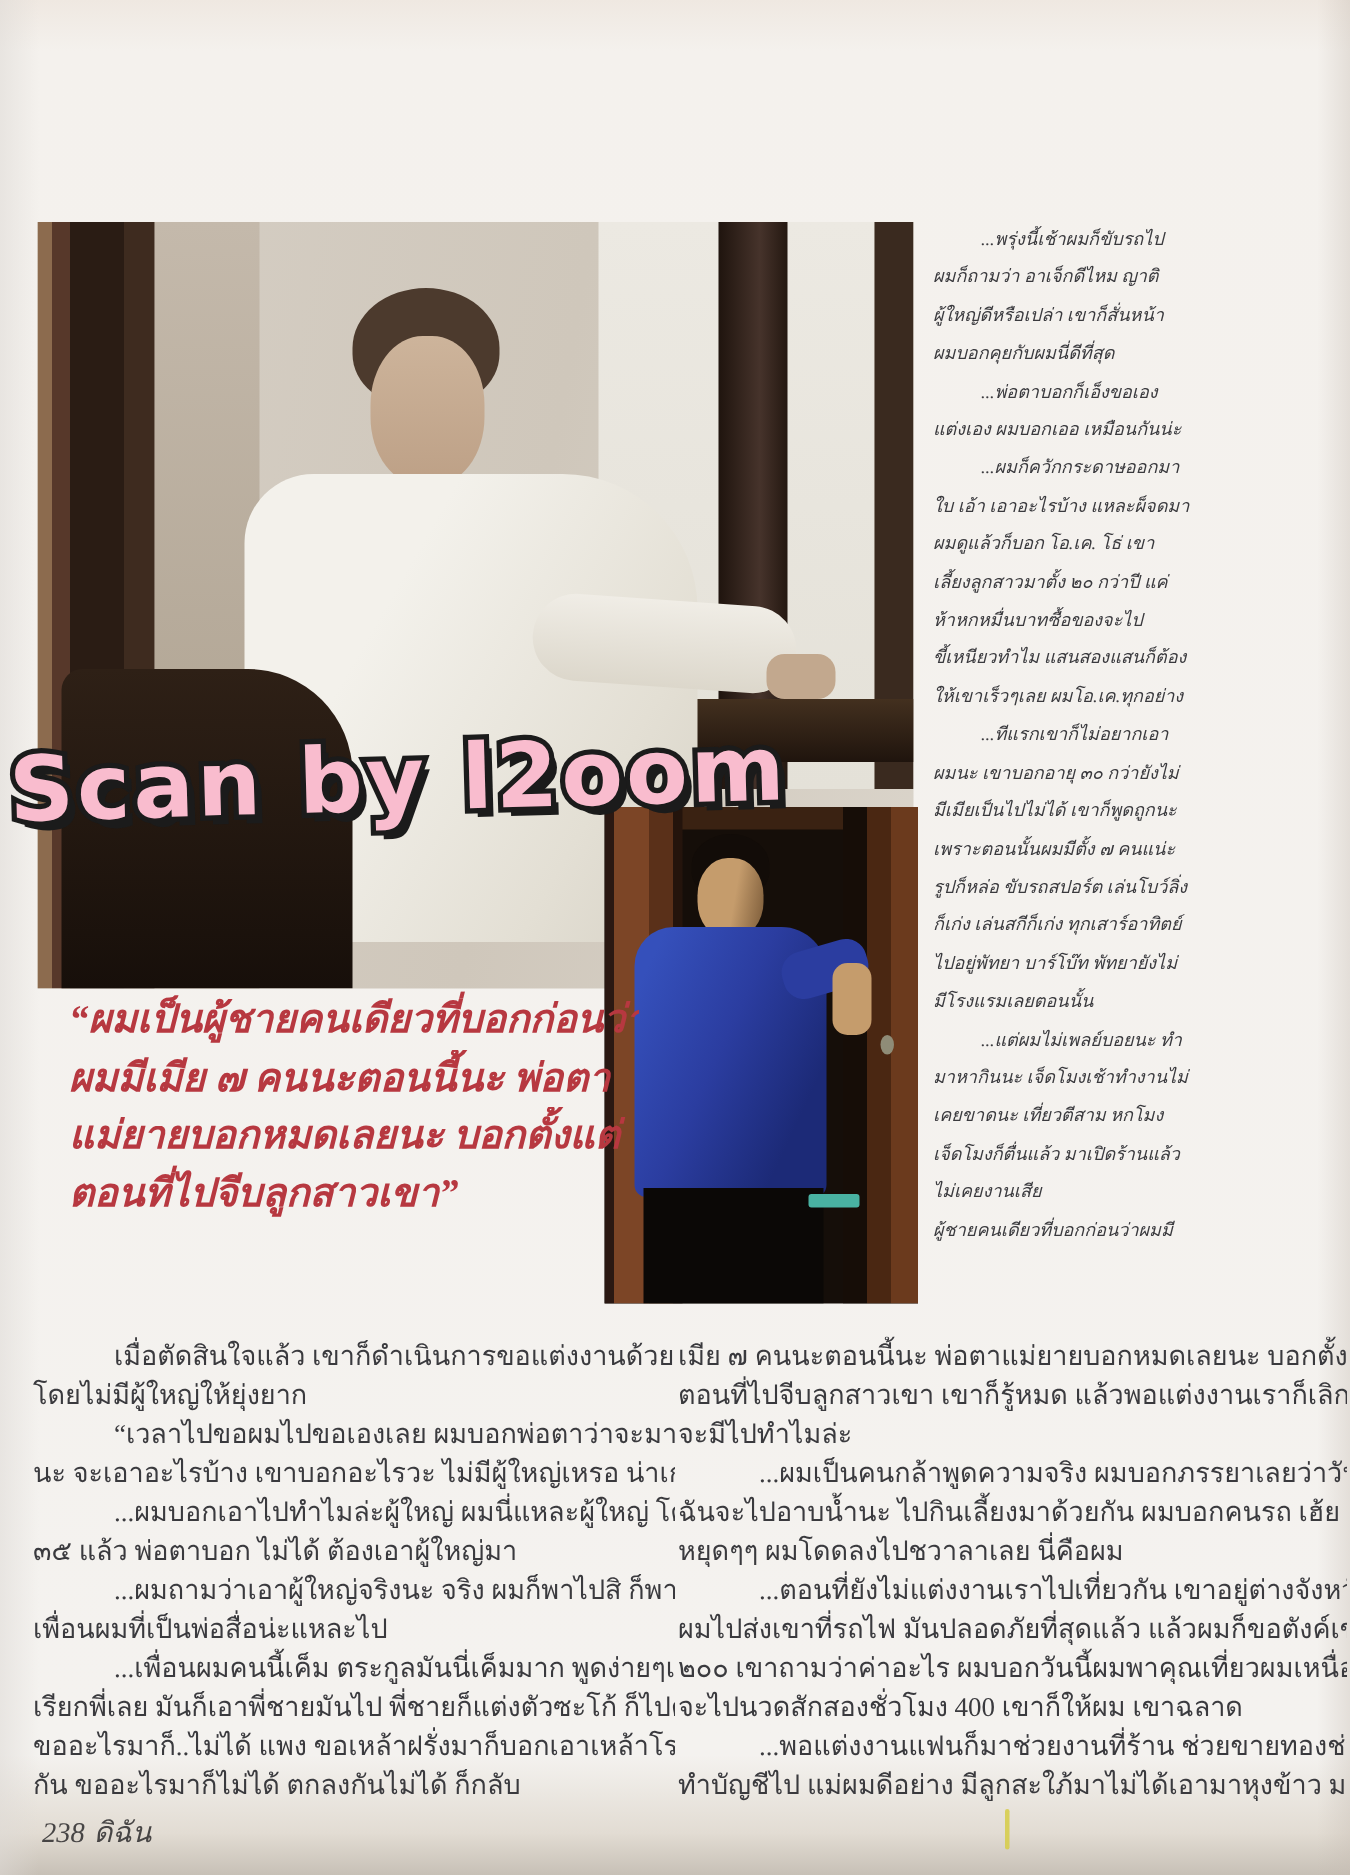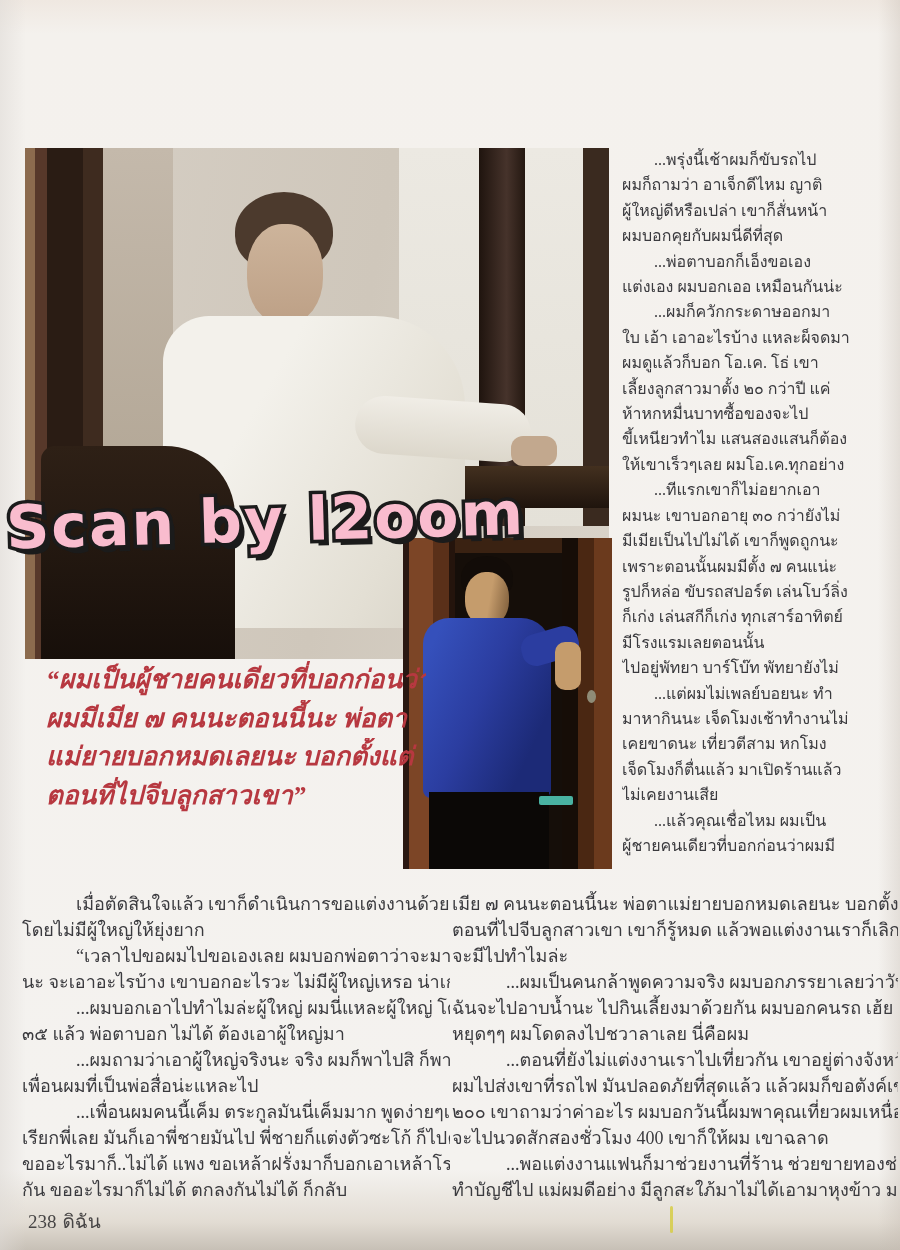--- a/index.html
+++ b/index.html
@@ -59,31 +59,31 @@
   
   .watermark{left:6px;top:486px;width:460px;transform:rotate(-1.6deg);
     font-family:"DejaVu Sans","Liberation Sans",sans-serif;font-weight:bold;
     font-size:60px;letter-spacing:2px;white-space:nowrap;z-index:30;
     -webkit-text-stroke:7px #1b1b1b;paint-order:stroke fill;
     text-shadow:5px 6px 0 #1b1b1b;}
 
   
   .textcol{z-index:5;color:#3a3a3e;}
   .textcol .line{white-space:nowrap;overflow:hidden;}
-  .col-right{left:622px;top:147px;width:276px;height:742px;font-size:16px;line-height:25.4px;}
+  .col-right{left:622px;top:147px;width:276px;height:742px;font-size:12px;line-height:25.4px;font-style:italic;}
   .col-right .indent{padding-left:32px;}
   .col-bl{left:22px;top:891px;width:428px;height:318px;font-size:18px;line-height:26px;}
   .col-br{left:452px;top:891px;width:446px;height:318px;font-size:18px;line-height:26px;}
   .col-bl .indent,.col-br .indent{padding-left:54px;}
 
   .pullquote{left:46px;top:661px;width:380px;font-size:26px;line-height:38.5px;
     font-weight:bold;font-style:italic;z-index:6;}
   .pullquote .line{white-space:nowrap;overflow:hidden;}
 
-  .footer{left:28px;top:1206px;font-size:19px;color:#474545;z-index:6;}
+  .footer{left:28px;top:1206px;font-style:italic;font-size:19px;color:#474545;z-index:6;}
   .footer span{margin-right:6px;}
 
   .artifact{left:670px;top:1206px;width:3px;height:27px;border-radius:2px;background:#d6cd45;opacity:.85;z-index:7;}
 </style>
 </head>
 <body>
 
 <div class="page">
 
   <div class="abs photo1">
@@ -137,28 +137,27 @@
       <div class="line">เลี้ยงลูกสาวมาตั้ง ๒๐ กว่าปี แค่</div>
       <div class="line">ห้าหกหมื่นบาทซื้อของจะไป</div>
       <div class="line">ขี้เหนียวทำไม แสนสองแสนก็ต้อง</div>
       <div class="line">ให้เขาเร็วๆเลย ผมโอ.เค.ทุกอย่าง</div>
       <div class="line indent">...ทีแรกเขาก็ไม่อยากเอา</div>
       <div class="line">ผมนะ เขาบอกอายุ ๓๐ กว่ายังไม่</div>
       <div class="line">มีเมียเป็นไปไม่ได้ เขาก็พูดถูกนะ</div>
       <div class="line">เพราะตอนนั้นผมมีตั้ง ๗ คนแน่ะ</div>
       <div class="line">รูปก็หล่อ ขับรถสปอร์ต เล่นโบว์ลิ่ง</div>
       <div class="line">ก็เก่ง เล่นสกีก็เก่ง ทุกเสาร์อาทิตย์</div>
+      <div class="line">ไปอยู่พัทยา บาร์โบ๊ท พัทยายังไม่</div>
       <div class="line">มีโรงแรมเลยตอนนั้น</div>
-      <div class="line">ไปอยู่พัทยา บาร์โบ๊ท พัทยายังไม่</div>
       <div class="line indent">...แต่ผมไม่เพลย์บอยนะ ทำ</div>
       <div class="line">มาหากินนะ เจ็ดโมงเช้าทำงานไม่</div>
       <div class="line">เคยขาดนะ เที่ยวตีสาม หกโมง</div>
       <div class="line">เจ็ดโมงก็ตื่นแล้ว มาเปิดร้านแล้ว</div>
       <div class="line">ไม่เคยงานเสีย</div>
-      <div class="line indent">...แล้วคุณเชื่อไหม ผมเป็น</div>
       <div class="line">ผู้ชายคนเดียวที่บอกก่อนว่าผมมี</div>
     </div>
 
   <div class="abs textcol col-bl">
       <div class="line indent">เมื่อตัดสินใจแล้ว เขาก็ดำเนินการขอแต่งงานด้วยตัวเอง</div>
       <div class="line">โดยไม่มีผู้ใหญ่ให้ยุ่งยาก</div>
       <div class="line indent">“เวลาไปขอผมไปขอเองเลย ผมบอกพ่อตาว่าจะมาแต่งงาน</div>
       <div class="line">นะ จะเอาอะไรบ้าง เขาบอกอะไรวะ ไม่มีผู้ใหญ่เหรอ น่าเกลียด</div>
       <div class="line indent">...ผมบอกเอาไปทำไมล่ะผู้ใหญ่ ผมนี่แหละผู้ใหญ่ โตแล้ว</div>
       <div class="line">๓๕ แล้ว พ่อตาบอก ไม่ได้ ต้องเอาผู้ใหญ่มา</div>

